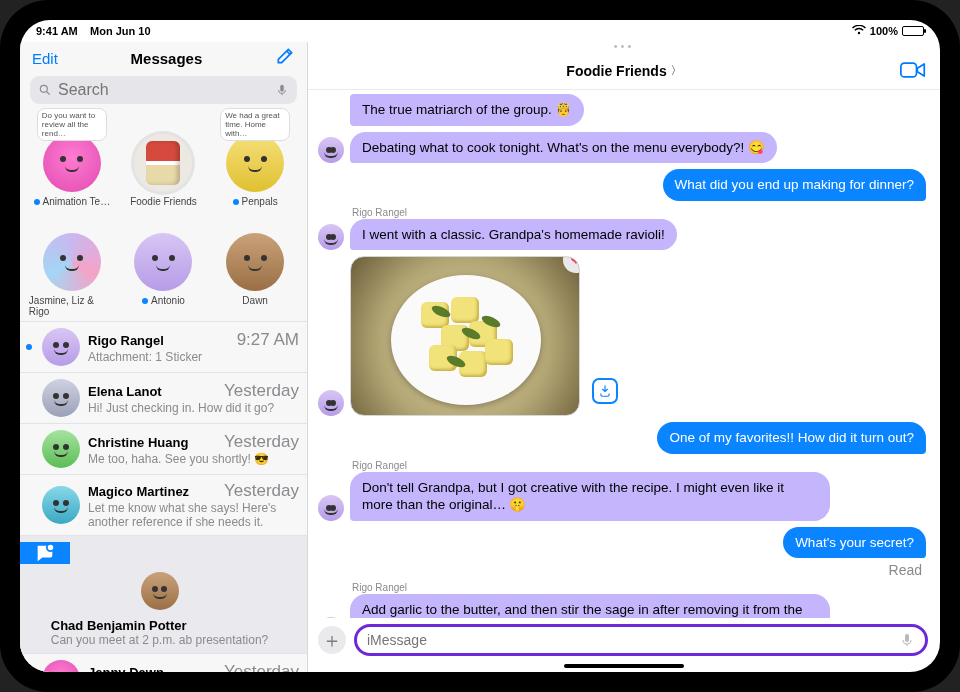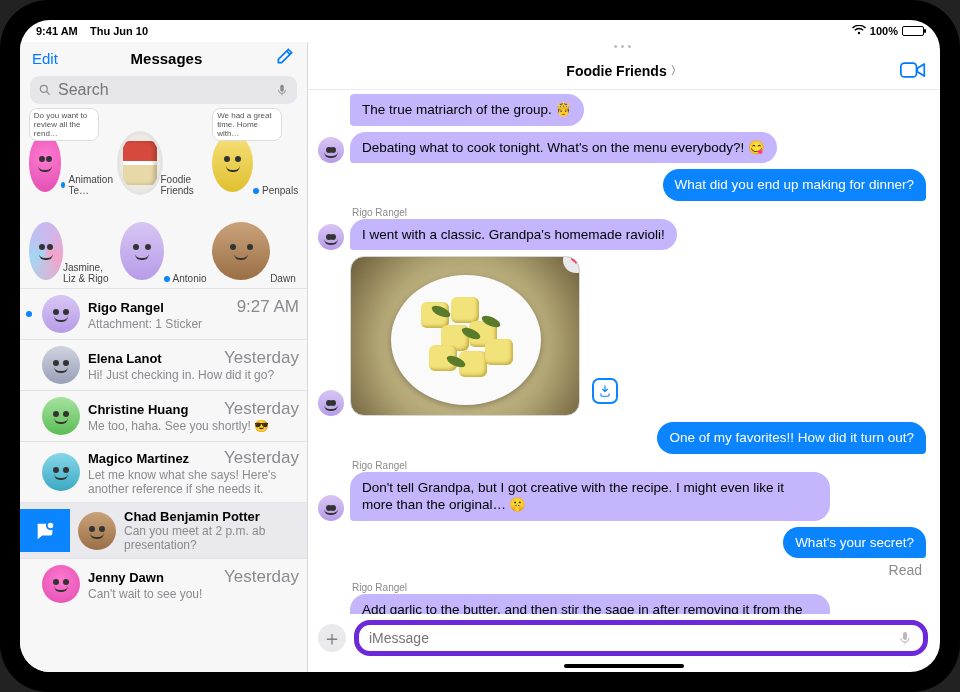--- a/index.html
+++ b/index.html
@@ -36,21 +36,21 @@
   .search-wrap { padding: 4px 10px 6px 10px; }
   .search {
     display:flex; align-items:center; gap:6px; background:#e6e6ea; border-radius:9px; padding:5px 8px;
     color:#8a8a8f; font-size:14px;
   }
   .search-input { background:transparent; border:none; outline:none; flex:1; font-size:16px; color:#333;}
   .mic-icon, .mag-icon { width:14px; height:14px; fill:#8a8a8f; }
   .pins-area { padding: 0 6px 2px 6px; }
   .pins-row { display:flex; justify-content:space-around; margin-bottom:2px; }
   .pin {
-    width: 86px; display:flex; flex-direction:row; align-items:flex-end; font-size:10px; color:#444;
+    width: 86px; display:flex; flex-direction:column; align-items:center; font-size:10px; color:#444;
     position:relative; padding-top:4px;
   }
   .pin .bubble-top {
     position:absolute; top:-2px; background:#fff; border:1px solid #ddd; border-radius:8px; padding:2px 4px;
     font-size:8px; line-height:9px; width:70px; color:#555; text-align:left;
   }
   .pin .avatar {
     width:58px; height:58px; border-radius:50%; margin-top:20px; margin-bottom:4px;
     display:flex; align-items:center; justify-content:center; overflow:hidden;
   }
@@ -69,21 +69,21 @@
   .conv-item .ind { width:10px; display:flex; justify-content:center; }
   .conv-avatar {
     width:38px; height:38px; border-radius:50%; background:#c9c9d2; flex-shrink:0;
     display:flex; align-items:center; justify-content:center; color:#fff; font-size:14px; overflow:hidden;
   }
   .conv-text { flex:1; min-width:0; }
   .conv-top { display:flex; justify-content:space-between; align-items:baseline; }
   .conv-name { font-size:13px; font-weight:600; color:#000; white-space:nowrap; overflow:hidden; text-overflow:ellipsis;}
   .conv-time { font-size:17px; color:#8a8a8f; }
   .conv-preview { font-size:12px; color:#8a8a8f; line-height:1.2; max-height:28px; overflow:hidden;}
-  .conv-item.swiped { padding-left:0; }
+  .conv-item.swiped { padding-left:0;flex-direction:column; }
   .swipe-action {
     width:50px; align-self:stretch; background:#0a84ff; display:flex; align-items:center; justify-content:center;
   }
   .swipe-action svg { width:22px; height:22px; fill:#fff; }
   .conv-item.swiped .conv-text { background:#e9e9ee; }
   .conv-item.swiped { background:#e9e9ee; }
 
   
   .chat { flex:1; display:flex; flex-direction:column; min-width:0; }
   .chat-header {
@@ -137,21 +137,21 @@
   .dl-icon svg { width:14px; height:14px; }
   .bubble.cut { border-top-left-radius:4px; border-top-right-radius:16px; max-width:490px;}
   .composer {
     display:flex; align-items:center; gap:8px; padding:6px 12px 6px 10px;
   }
   .plus-btn {
     width:28px; height:28px; border-radius:50%; background:#eaeaec; color:#7e7e83; font-size:20px;
     display:flex; align-items:center; justify-content:center;
   }
   .compose-field {
-    flex:1; display:flex; align-items:flex-start; gap:6px; border:5px solid #6d28d9; border-radius:16px;
+    flex:1; display:flex; align-items:flex-start; gap:6px; border:3px solid #6d28d9; border-radius:16px;
     padding:5px 10px; color:#b8b8be; font-size:14px;
   }
   .compose-input { flex:1; border:none; outline:none; font-size:14px; background:transparent; }
   .home-ind { width:120px; height:4px; background:#000; border-radius:3px; margin:2px auto 4px auto; }
 
   
   .face { position:relative; width:100%; height:100%; }
   .face .eye { position:absolute; width:6px; height:6px; background:#333; border-radius:50%; top:38%; }
   .face .eye.l { left:30%; } .face .eye.r { right:30%; }
   .face .mouth { position:absolute; width:14px; height:6px; border-bottom:2px solid #333; border-radius:0 0 10px 10px; left:50%; top:56%; transform:translateX(-50%);}
@@ -173,21 +173,21 @@
 </head>
 <body>
 
 <div class="device">
   <div class="screen">
 
     <div class="statusbar">
       <div>
         <span>9:41 AM</span>
         &nbsp;&nbsp;
-        <span>Thu Jun 10</span>
+        <span>Mon Jun 10</span>
       </div>
       <div class="right">
         <span class="wifi">
           <svg width="14" height="10" viewBox="0 0 14 10">
               <path d="M7 9.2a1.2 1.2 0 100-2.4 1.2 1.2 0 000 2.4zM3.3 5.8a5.3 5.3 0 017.4 0l1-1a6.7 6.7 0 00-9.4 0l1 1zM1 3.5a8.5 8.5 0 0112 0l1-1a9.9 9.9 0 00-14 0l1 1z" fill="#000"></path>
             </svg>
         </span>
         <span>100%</span>
         <span class="battery"><span class="fill"></span></span>
       </div>

